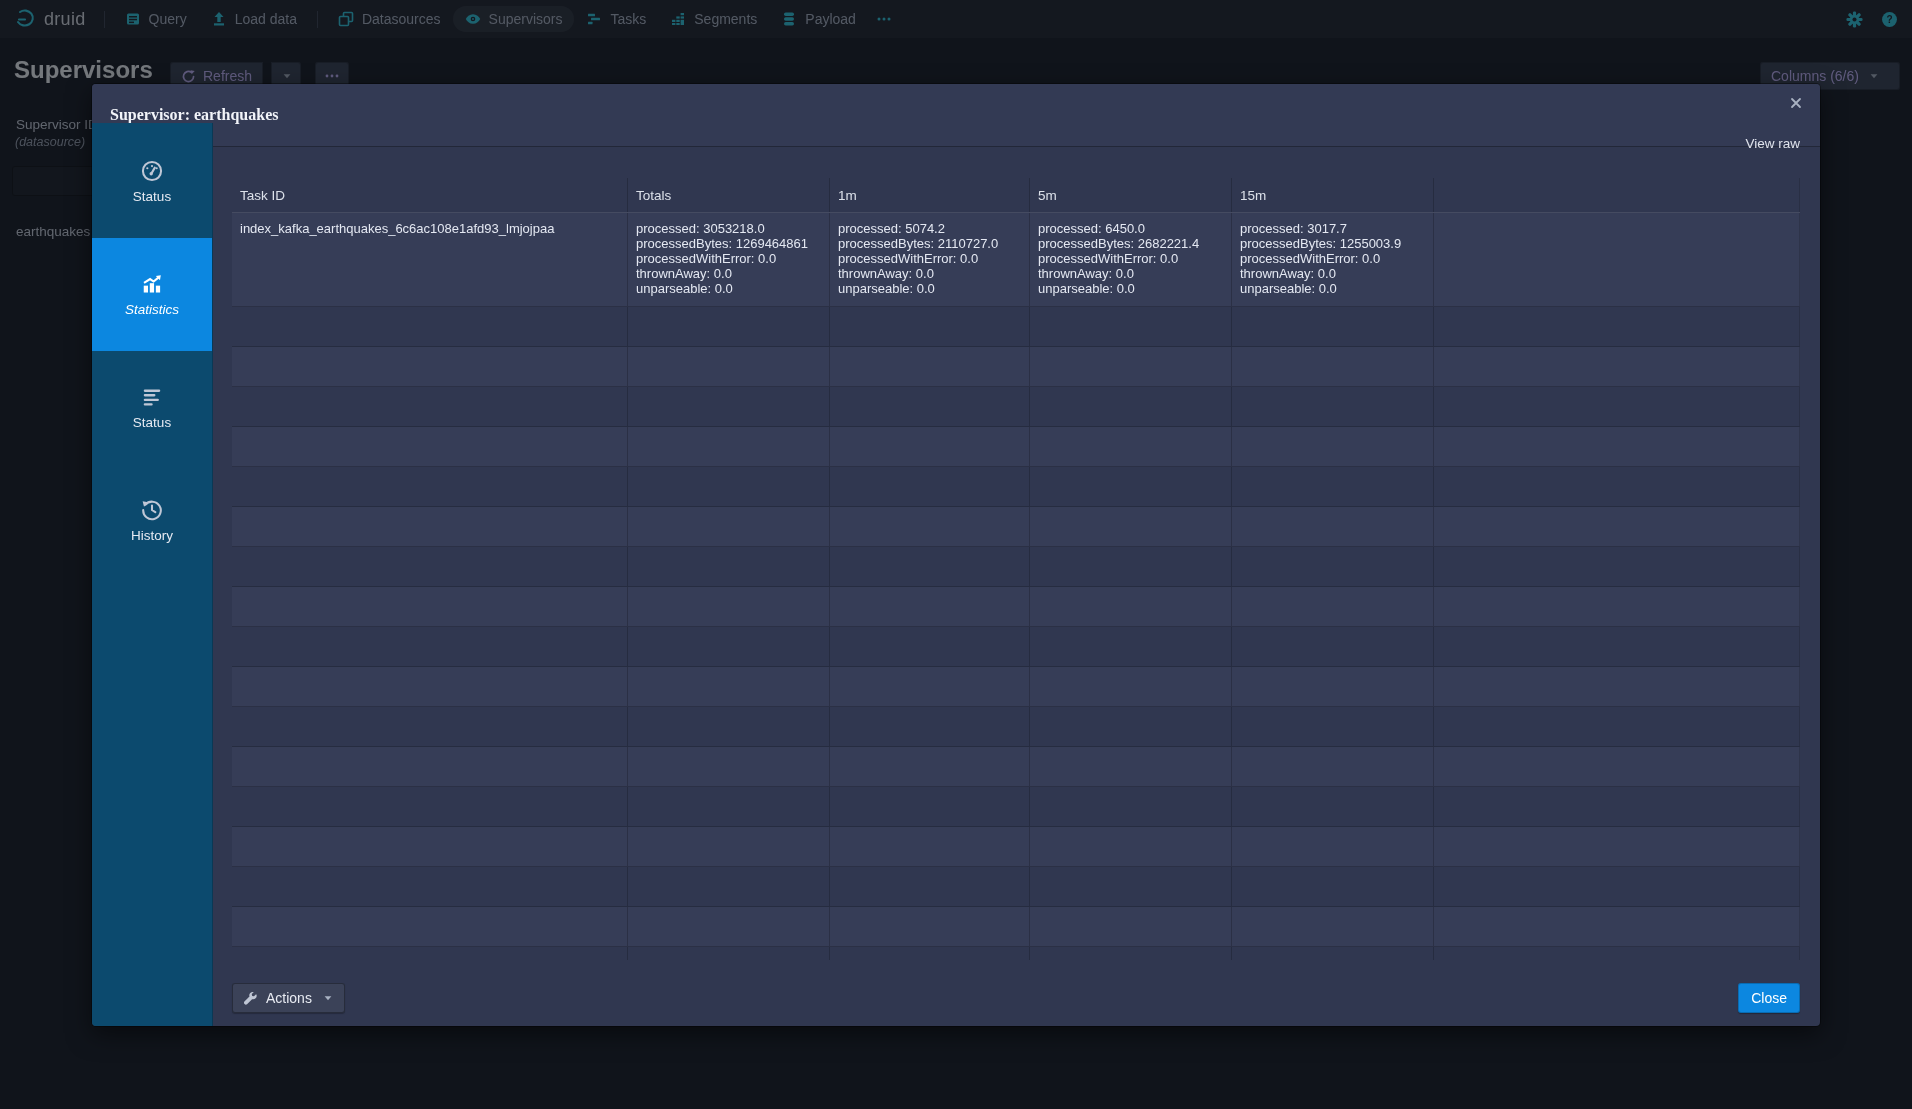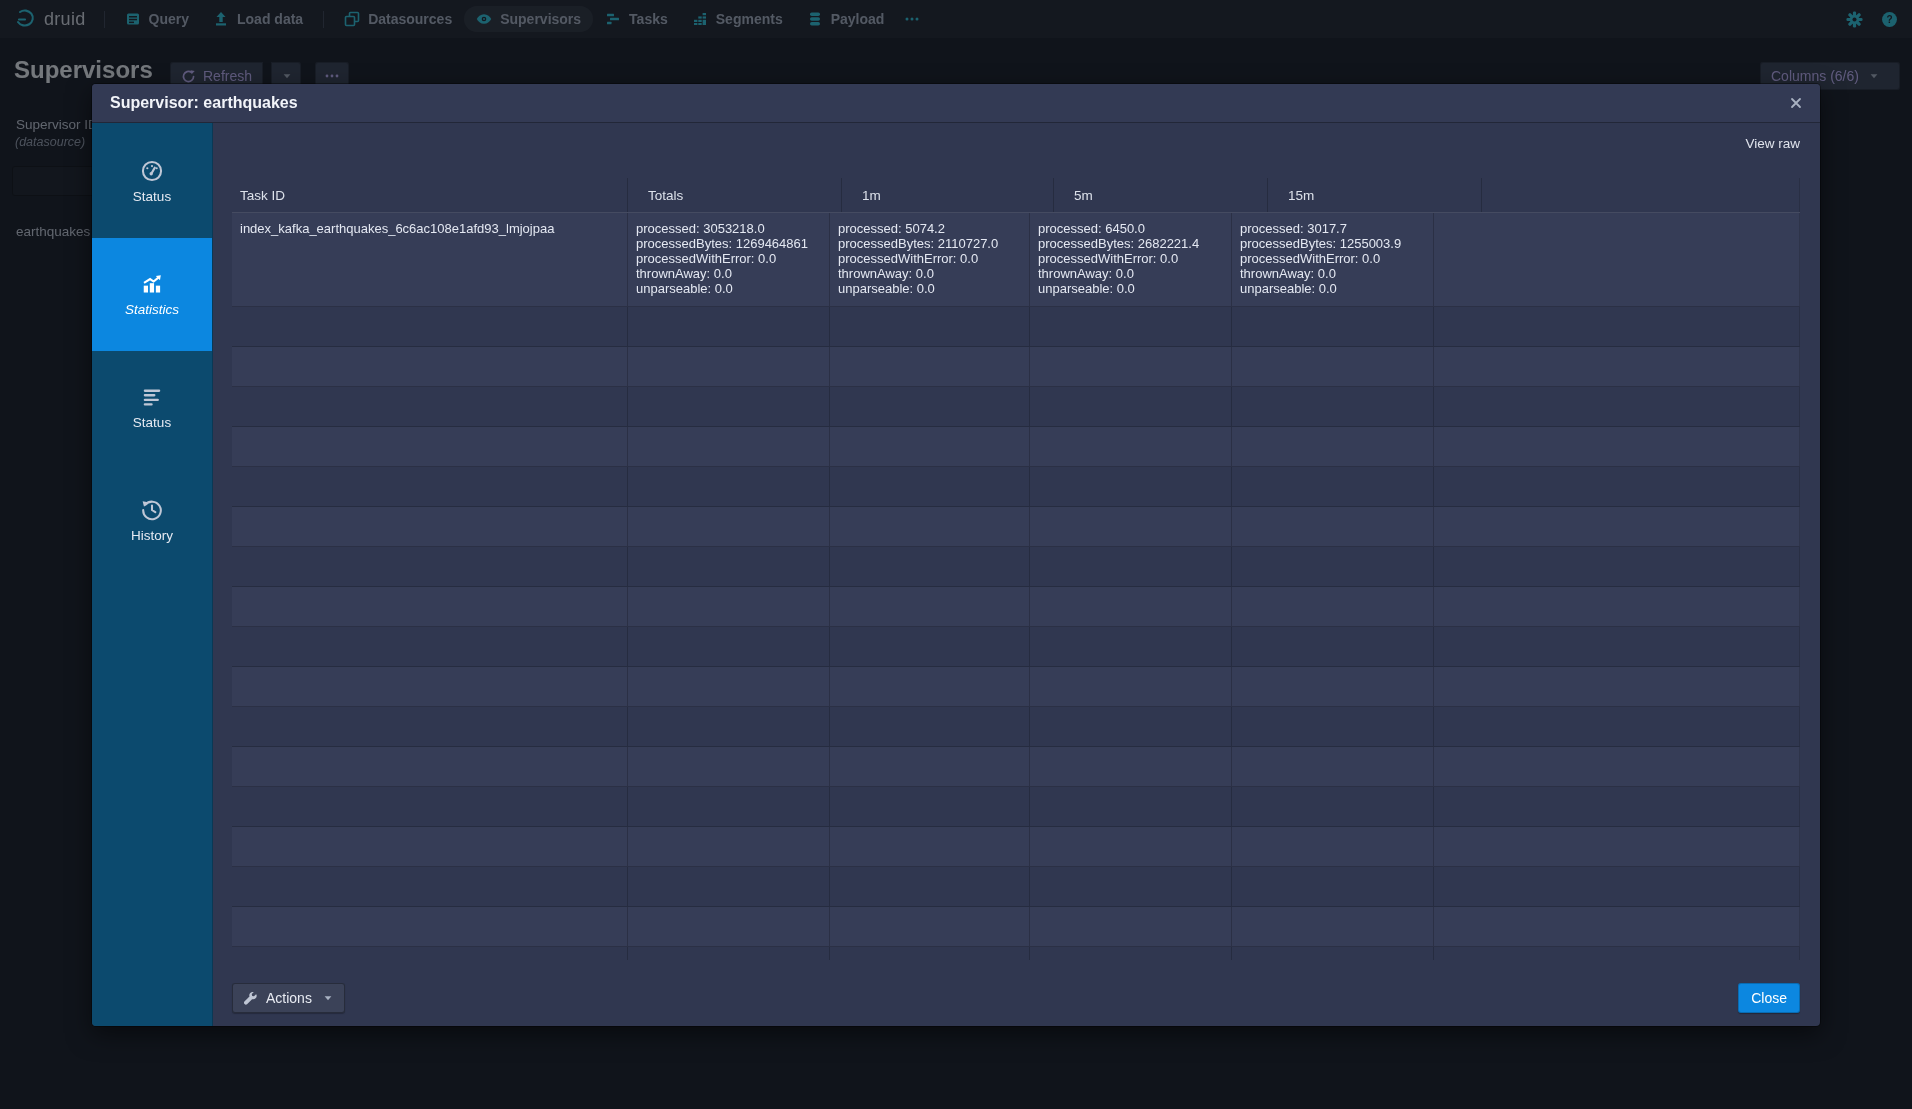--- a/index.html
+++ b/index.html
@@ -12,21 +12,21 @@
   .nav{
     position:absolute;top:0;left:0;width:100%;height:38px;background:#1D222C;
     display:flex;align-items:center;z-index:1;
   }
   .nav-left{display:flex;align-items:center;height:100%;padding-left:12px;}
   .brand{display:flex;align-items:center;gap:6px;padding:0 10px 0 2px;}
   .brand-text{color:#D8DCE3;font-size:18px;letter-spacing:.3px;}
   .nav-divider{width:1px;height:17px;background:rgba(150,165,190,.25);margin:0 8px;}
   .nav-item{
     display:flex;align-items:center;gap:8px;padding:5px 12px;border-radius:15px;
-    color:#A9B2C2;font-size:14px;cursor:pointer;white-space:nowrap;font-weight:bold;
+    color:#A9B2C2;font-size:14px;cursor:pointer;white-space:nowrap;
   }
   .nav-item.active{background:rgba(255,255,255,.07);}
   .nav-item svg, .brand svg{display:block;}
   .teal{color:#2FC6DB;}
   .nav-more{padding:5px 8px;display:flex;align-items:center;cursor:pointer;}
   .nav-right{position:absolute;right:14px;top:0;height:38px;display:flex;align-items:center;gap:18px;}
   .nav-right .icon-btn{cursor:pointer;display:flex;align-items:center;}
 
   .page-title{
     position:absolute;left:14px;top:56px;font-size:24px;font-weight:700;color:#F2F5F9;
@@ -51,21 +51,21 @@
 
   
   .dialog{
     position:absolute;left:92px;top:84px;width:1728px;height:942px;z-index:10;
     background:#303750;border-radius:4px;
     box-shadow:0 0 0 1px rgba(0,0,0,.35), 0 8px 24px rgba(0,0,0,.5);
   }
   .dialog-header{
     position:absolute;left:0;top:0;right:0;height:38px;background:#333A54;
     border-radius:4px 4px 0 0;border-bottom:1px solid #222738;
-    display:flex;align-items:center;padding:0 18px;
+    display:flex;align-items:center;padding:12px 18px;font-family:Liberation Serif, serif;
   }
   .dialog-title{font-size:16px;font-weight:700;color:#F2F4F9;}
   .dialog-close{
     position:absolute;right:10px;top:5px;width:28px;height:28px;border-radius:3px;
     display:flex;align-items:center;justify-content:center;cursor:pointer;color:#A9B2C2;
   }
   .side-tabs{
     position:absolute;left:0;top:39px;bottom:0;width:120px;background:#0c4a6e;
     border-right:1px solid rgba(0,0,0,.22);border-radius:0 0 0 4px;
   }
@@ -75,21 +75,21 @@
   }
   .side-tab .tab-icon{color:#BFC7D6;display:flex;}
   .side-tab.active{background:#0C87E0;color:#FFFFFF;font-style:italic;}
   .side-tab.active .tab-icon{color:#FFFFFF;}
 
   .view-raw{position:absolute;top:52px;right:20px;font-size:13.5px;color:#DFE3EC;cursor:pointer;}
 
   
   .stats-table{position:absolute;left:140px;top:94px;width:1568px;}
   .trow{display:flex;border-bottom:1px solid rgba(0,0,0,.2);}
-  .thead{height:34px;border-bottom:1px solid rgba(255,255,255,.1);gap:12px;}
+  .thead{height:34px;border-bottom:1px solid rgba(255,255,255,.1);}
   .thead .cell{font-size:13.5px;color:#DCE1EA;align-self:stretch;display:flex;align-items:center;}
   .cell{padding-left:8px;box-sizing:border-box;border-right:1px solid rgba(0,0,0,.2);overflow:hidden;}
   .c0{width:396px;}.c1{width:202px;}.c2{width:200px;}.c3{width:202px;}.c4{width:202px;}
   .c5{flex:1;border-right:1px solid rgba(0,0,0,.14);}
   .trow.light{background:#363D57;}
   .trow.dark{background:transparent;}
   .trow.data .cell{padding:9px 8px 9px 8px;font-size:13px;line-height:14.9px;color:#E4E8F2;white-space:pre-line;}
   .trow.empty{height:39px;}
   .trow.partial{height:13px;border-bottom:none;background:transparent;}
 

